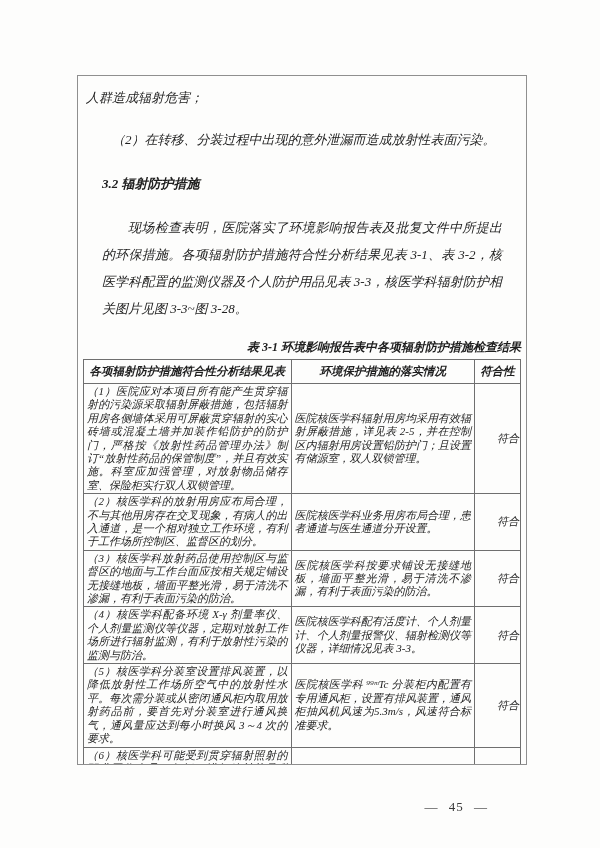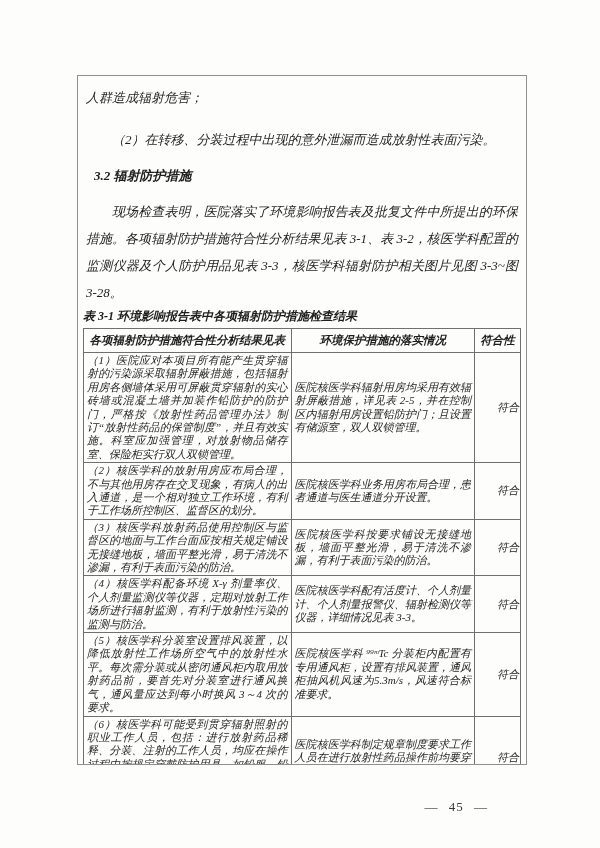--- a/index.html
+++ b/index.html
@@ -30,39 +30,39 @@
     font-style: italic;
   }
   .line {
     margin: 0;
     font-size: 13px;
     line-height: 28px;
     padding: 0 3px;
   }
   .indent2 { text-indent: 2em; margin-top: 14px; }
   .heading {
-    margin: 8px;
+    margin: 16px;
     font-size: 13px;
     font-weight: bold;
     line-height: 28px;
     padding: 0 3px;
   }
   .para {
-    margin: 0;
+    margin: 16px;
     font-size: 13px;
     line-height: 27px;
     text-indent: 2em;
     text-align: justify;
     padding: 0 3px;
   }
   .caption {
     margin: 1px 0 3px 0;
     font-size: 12px;
     font-weight: bold;
-    text-align: left;
+    text-align: right;
     line-height: 18px;
   }
   table.check {
     width: 100%;
     border-collapse: collapse;
     table-layout: fixed;
   }
   table.check th, table.check td {
     border: 1px solid #6f6f6f;
     font-size: 11px;

